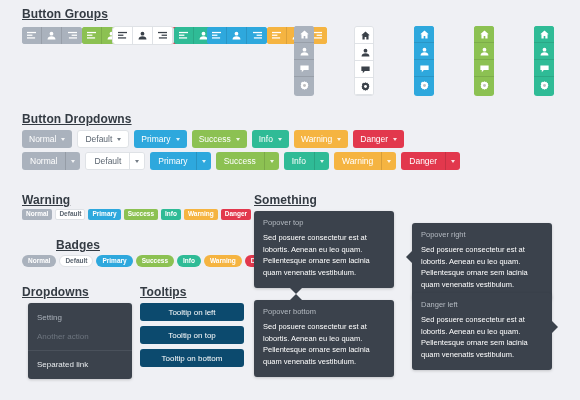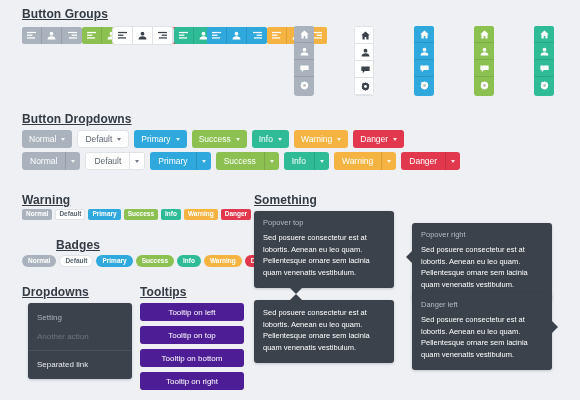--- a/index.html
+++ b/index.html
@@ -109,21 +109,21 @@
   .dd-arrow {
     width:0; height:0;
     border-top: 2.5px solid transparent;
     border-bottom: 2.5px solid transparent;
     border-left: 3px solid #aab1ba;
   }
 
   
   .tt-btn {
     width: 104px; height: 18px; border-radius: 3px;
-    background:#4c1d95; color:#fff; font-size:8px;
+    background:#0c4a6e; color:#fff; font-size:8px;
     display:flex; align-items:center; justify-content:center;
     margin-bottom: 5px;
   }
 
   
   .popover {
     position: relative;
     background:#3b424c; border-radius:3px;
     width: 140px; padding: 7px 9px 9px 9px;
     box-shadow: 0 1px 3px rgba(0,0,0,0.18);
@@ -638,21 +638,20 @@
       </div>
     </div>
 
   <div class="abs" style="left:140px; top:285px;">
     <div class="section-title">Tooltips</div>
   </div>
   <div class="abs" id="tt-list" style="left:140px; top:303px;">
       <div class="tt-btn">Tooltip on left</div>
       <div class="tt-btn">Tooltip on top</div>
       <div class="tt-btn">Tooltip on bottom</div>
-      <div class="tt-btn">Tooltip on right</div>
     </div>
 
   <div class="abs" style="left:254px; top:193px;">
     <div class="section-title">Something</div>
   </div>
   <div class="abs" id="pop-0" style="left:254px; top:211px;">
       <div class="popover">
         <div class="pop-title">Popover top</div>
         <div class="pop-body">Sed posuere consectetur est at lobortis. Aenean eu leo quam. Pellentesque ornare sem lacinia quam venenatis vestibulum.</div>
         <div class="pop-arrow down"></div>
@@ -660,20 +659,21 @@
     </div>
   <div class="abs" id="pop-1" style="left:412px; top:211px;margin-top:12px;">
       <div class="popover">
         <div class="pop-title">Popover right</div>
         <div class="pop-body">Sed posuere consectetur est at lobortis. Aenean eu leo quam. Pellentesque ornare sem lacinia quam venenatis vestibulum.</div>
         <div class="pop-arrow left"></div>
       </div>
     </div>
   <div class="abs" id="pop-2" style="left:254px; top:300px;">
       <div class="popover">
+        <div class="pop-title">Popover bottom</div>
         <div class="pop-body">Sed posuere consectetur est at lobortis. Aenean eu leo quam. Pellentesque ornare sem lacinia quam venenatis vestibulum.</div>
         <div class="pop-arrow up"></div>
       </div>
     </div>
   <div class="abs" id="pop-3" style="left:412px; top:293px;">
       <div class="popover">
         <div class="pop-title">Danger left</div>
         <div class="pop-body">Sed posuere consectetur est at lobortis. Aenean eu leo quam. Pellentesque ornare sem lacinia quam venenatis vestibulum.</div>
         <div class="pop-arrow right"></div>
       </div>

